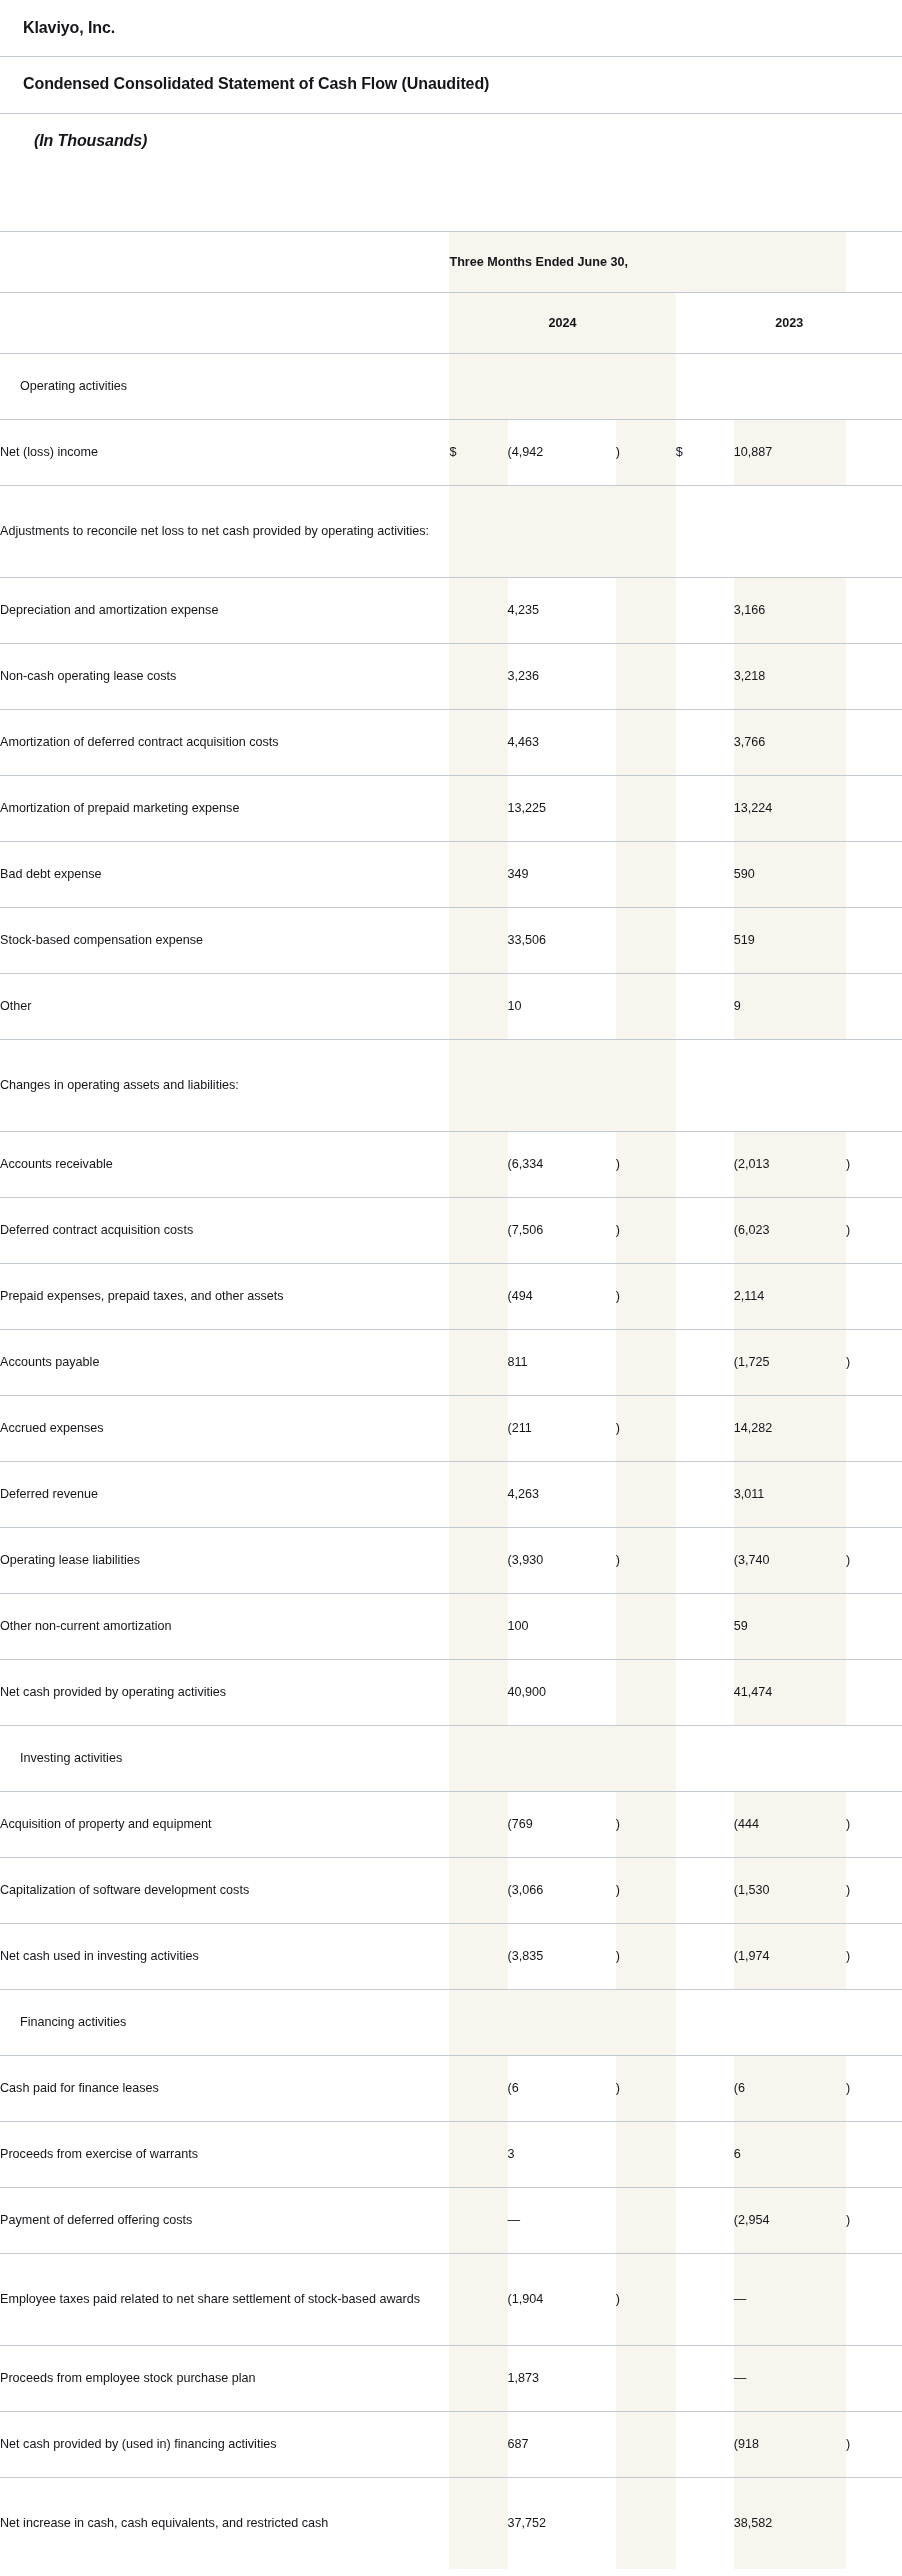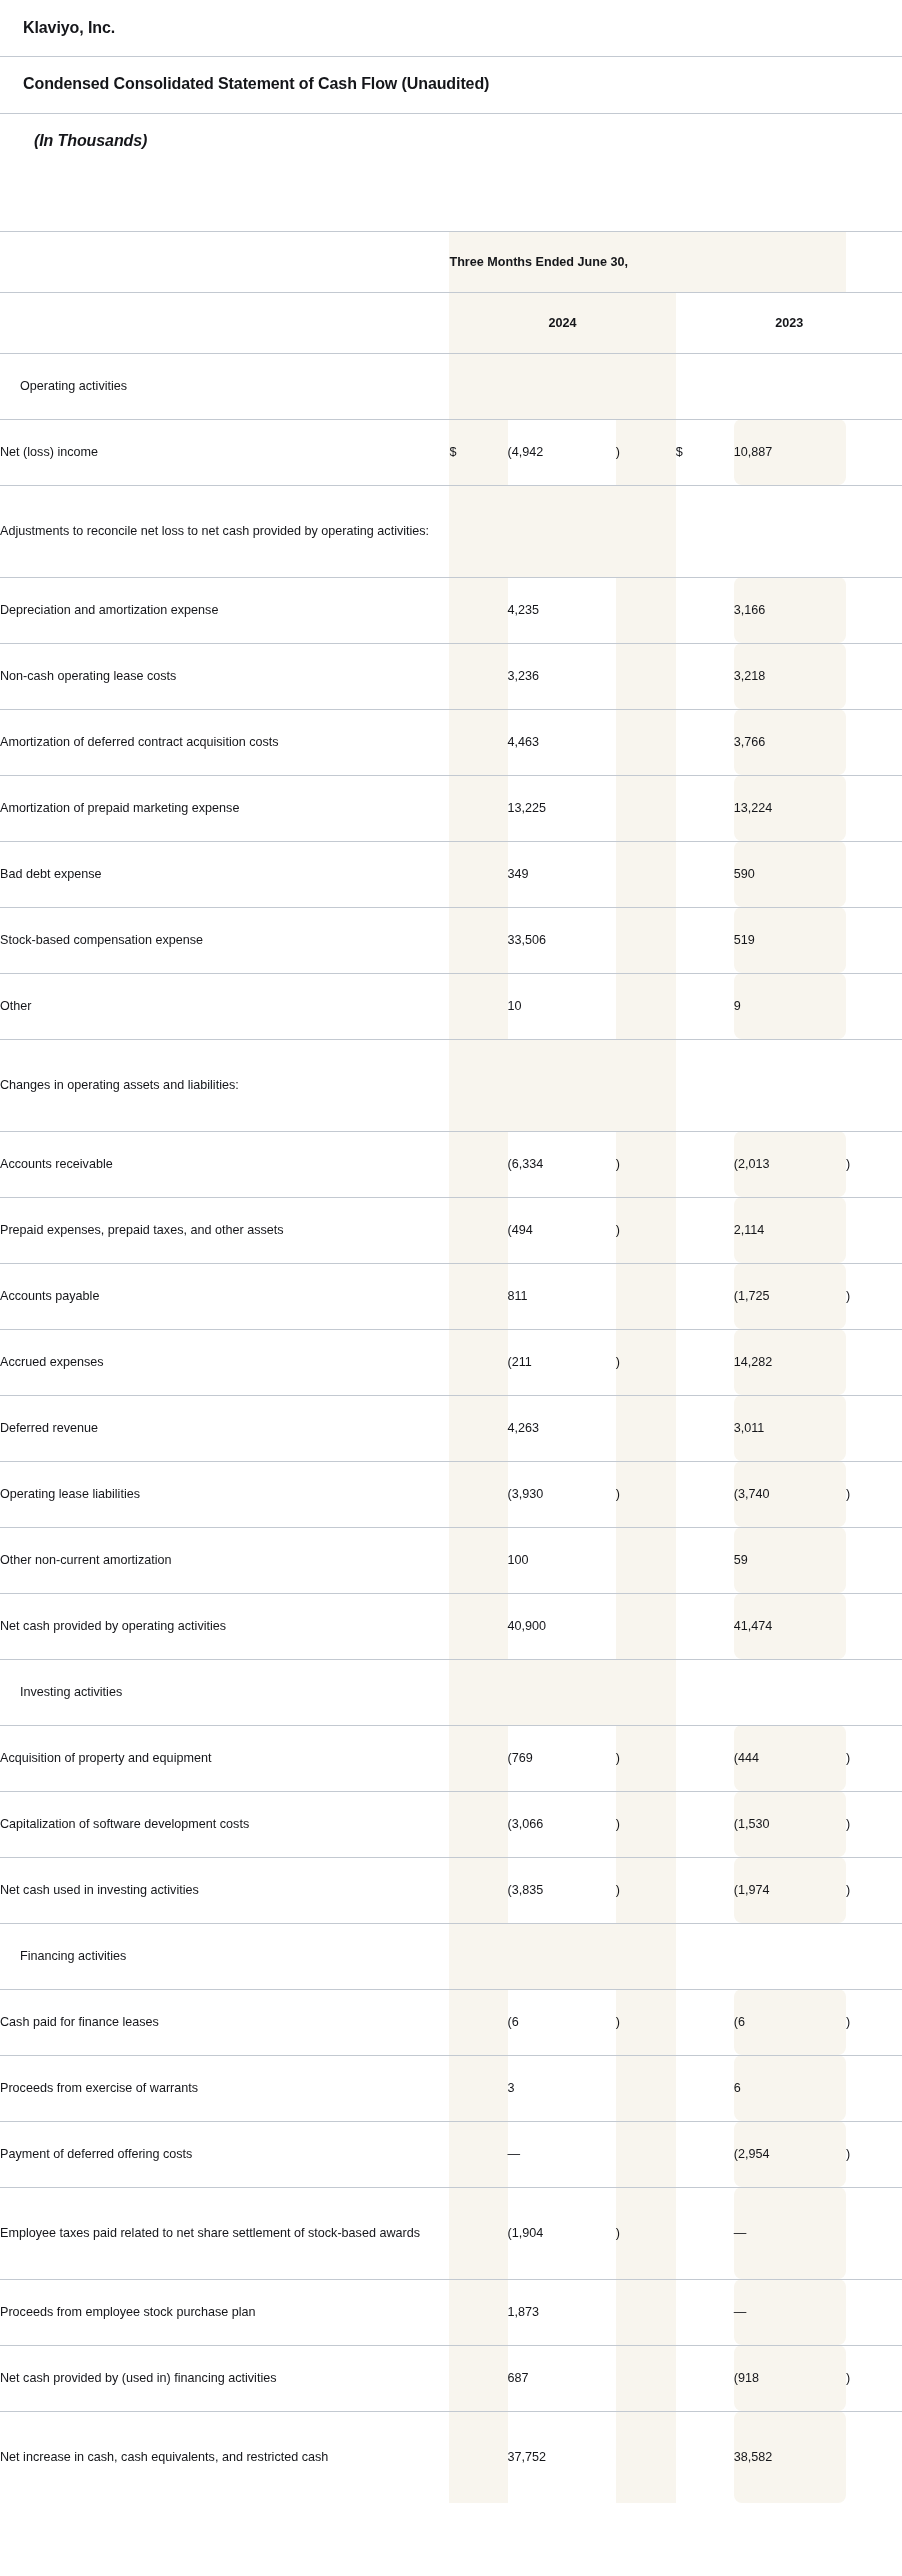--- a/index.html
+++ b/index.html
@@ -72,21 +72,21 @@
     text-align: left;
   }
   td.label.bold { font-weight: normal; padding-left: 20px; }
 
   td.cur, td.val, td.par {
     text-align: left;
     padding: 15.5px 0 15.5px 0;
     white-space: nowrap;
   }
   td.cur  { padding-left: 15.5px; }
-  td.val  { padding-left: 14.4px; border-radius: 8px; }
+  td.val  { padding-left: 14.4px; }
   td.par  { padding-left: 15.5px; }
 
   
   .sh { background: #f8f5ee; }
 
   
   .hdr-group {
     font-weight: bold;
     text-align: left;
     padding-left: 16.5px;
@@ -233,20 +233,29 @@
         <tr class="mid">
           <td class="label">Accounts receivable</td>
           <td class="cur sh"></td>
           <td class="val">(6,334</td>
           <td class="par sh">)</td>
           <td class="cur"></td>
           <td class="val sh">(2,013</td>
           <td class="par">)</td>
         </tr>
         <tr class="mid">
+          <td class="label">Deferred contract acquisition costs</td>
+          <td class="cur sh"></td>
+          <td class="val">(7,506</td>
+          <td class="par sh">)</td>
+          <td class="cur"></td>
+          <td class="val sh">(6,023</td>
+          <td class="par">)</td>
+        </tr>
+        <tr class="mid">
           <td class="label">Prepaid expenses, prepaid taxes, and other assets</td>
           <td class="cur sh"></td>
           <td class="val">(494</td>
           <td class="par sh">)</td>
           <td class="cur"></td>
           <td class="val sh">2,114</td>
           <td class="par"></td>
         </tr>
         <tr class="mid">
           <td class="label">Accounts payable</td>

